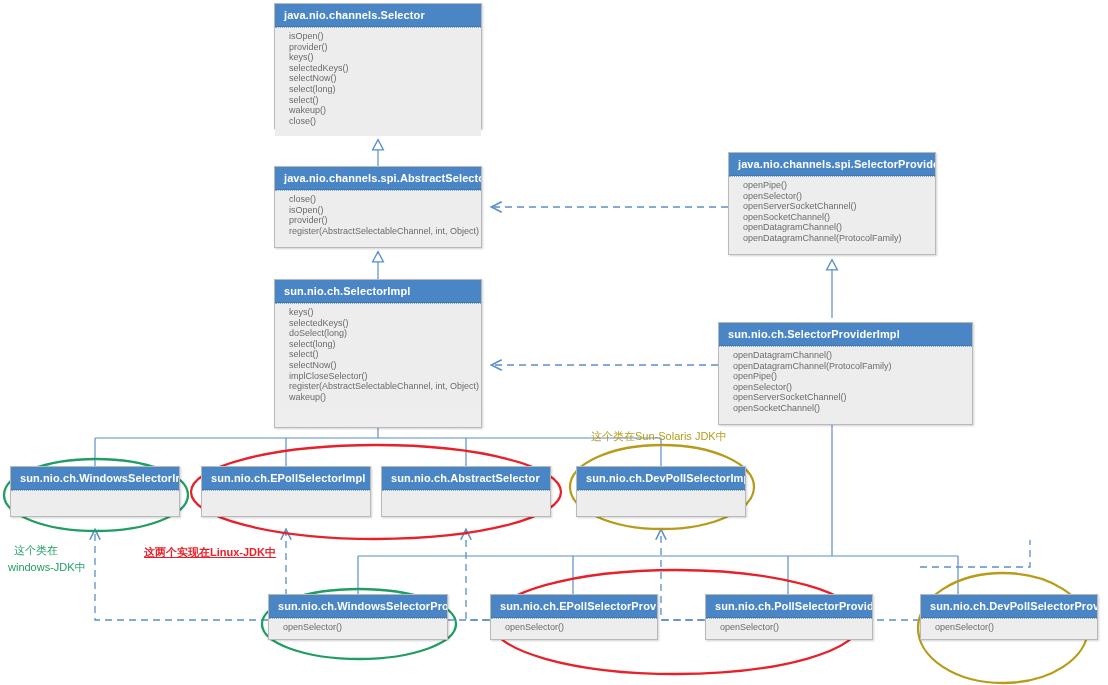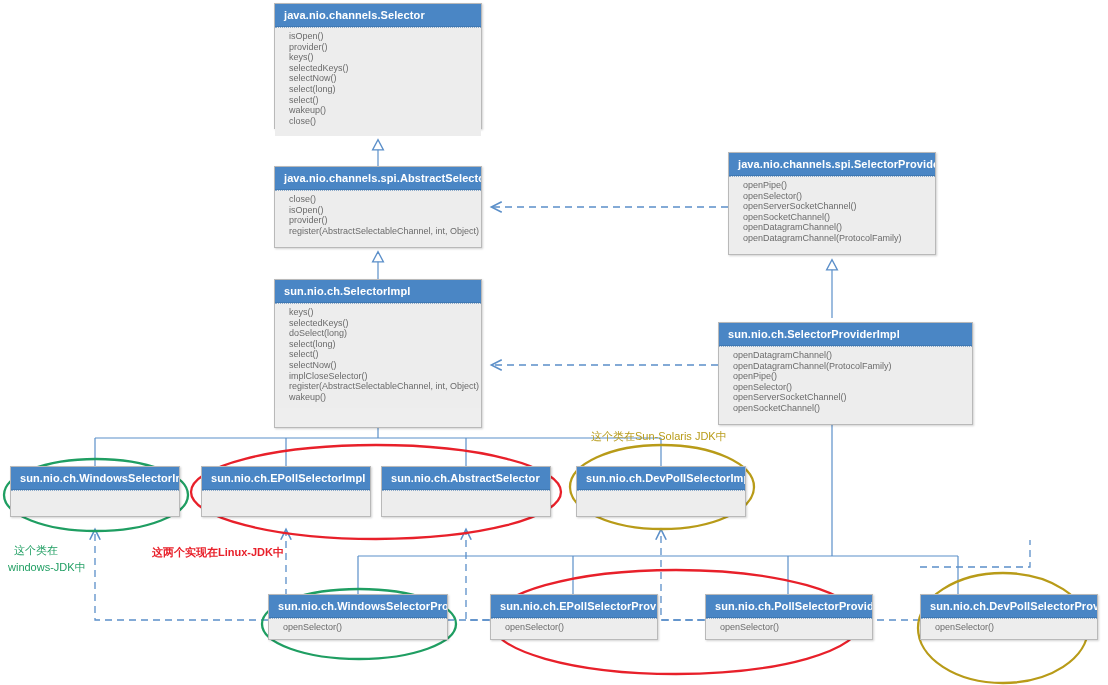--- a/index.html
+++ b/index.html
@@ -246,16 +246,16 @@
 
   <div class="uml" style="left:920px; top:594px; width:178px; height:46px;">
     <div class="uml-title">sun.nio.ch.DevPollSelectorProvider</div>
     <div class="uml-body" style="height:20px;">
         <div class="m">openSelector()</div>
       </div>
   </div>
 
   <div class="note note-green" style="left:14px; top:534px;">这个类在</div>
   <div class="note note-green" style="left:8px; top:551px;text-align:center;">windows-JDK中</div>
-  <div class="note note-red" style="left:152px; top:536px;">这两个实现在Linux-JDK中</div>
+  <div class="note note-red" style="left:144px; top:536px;text-decoration:underline;">这两个实现在Linux-JDK中</div>
   <div class="note note-gold" style="left:591px; top:420px;">这个类在Sun-Solaris JDK中</div>
 
 </div>
 
 </body></html>

